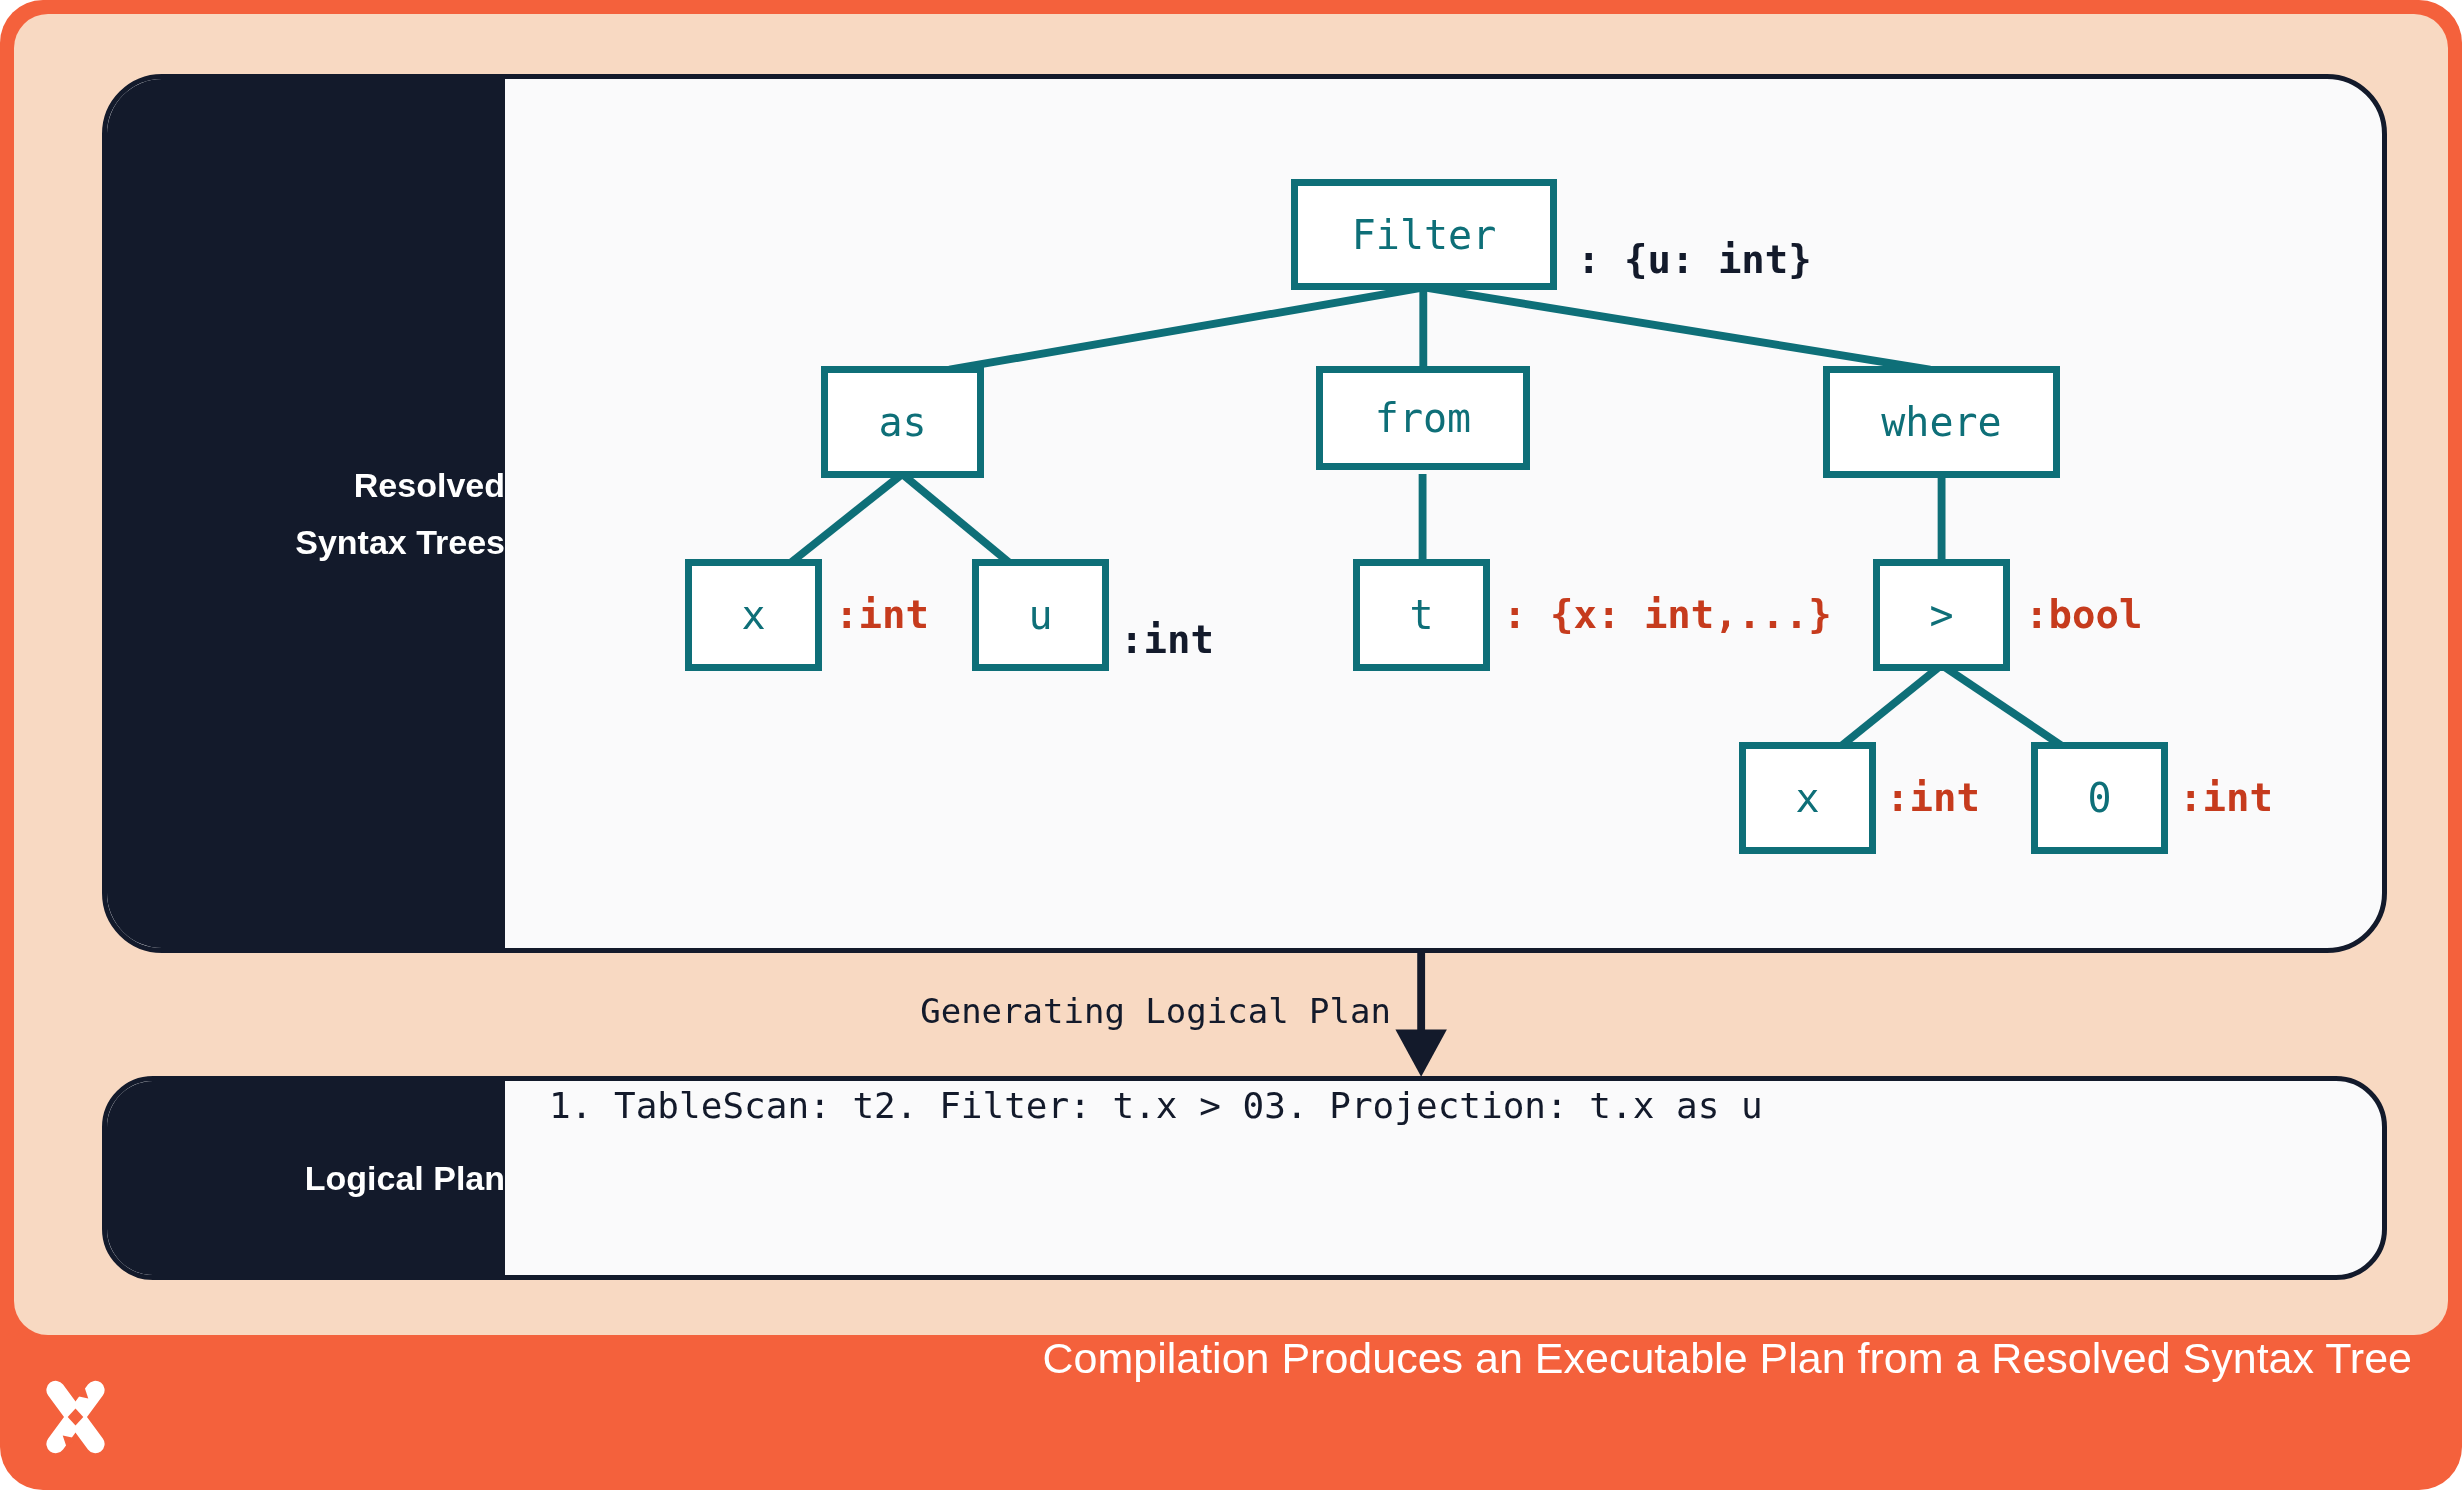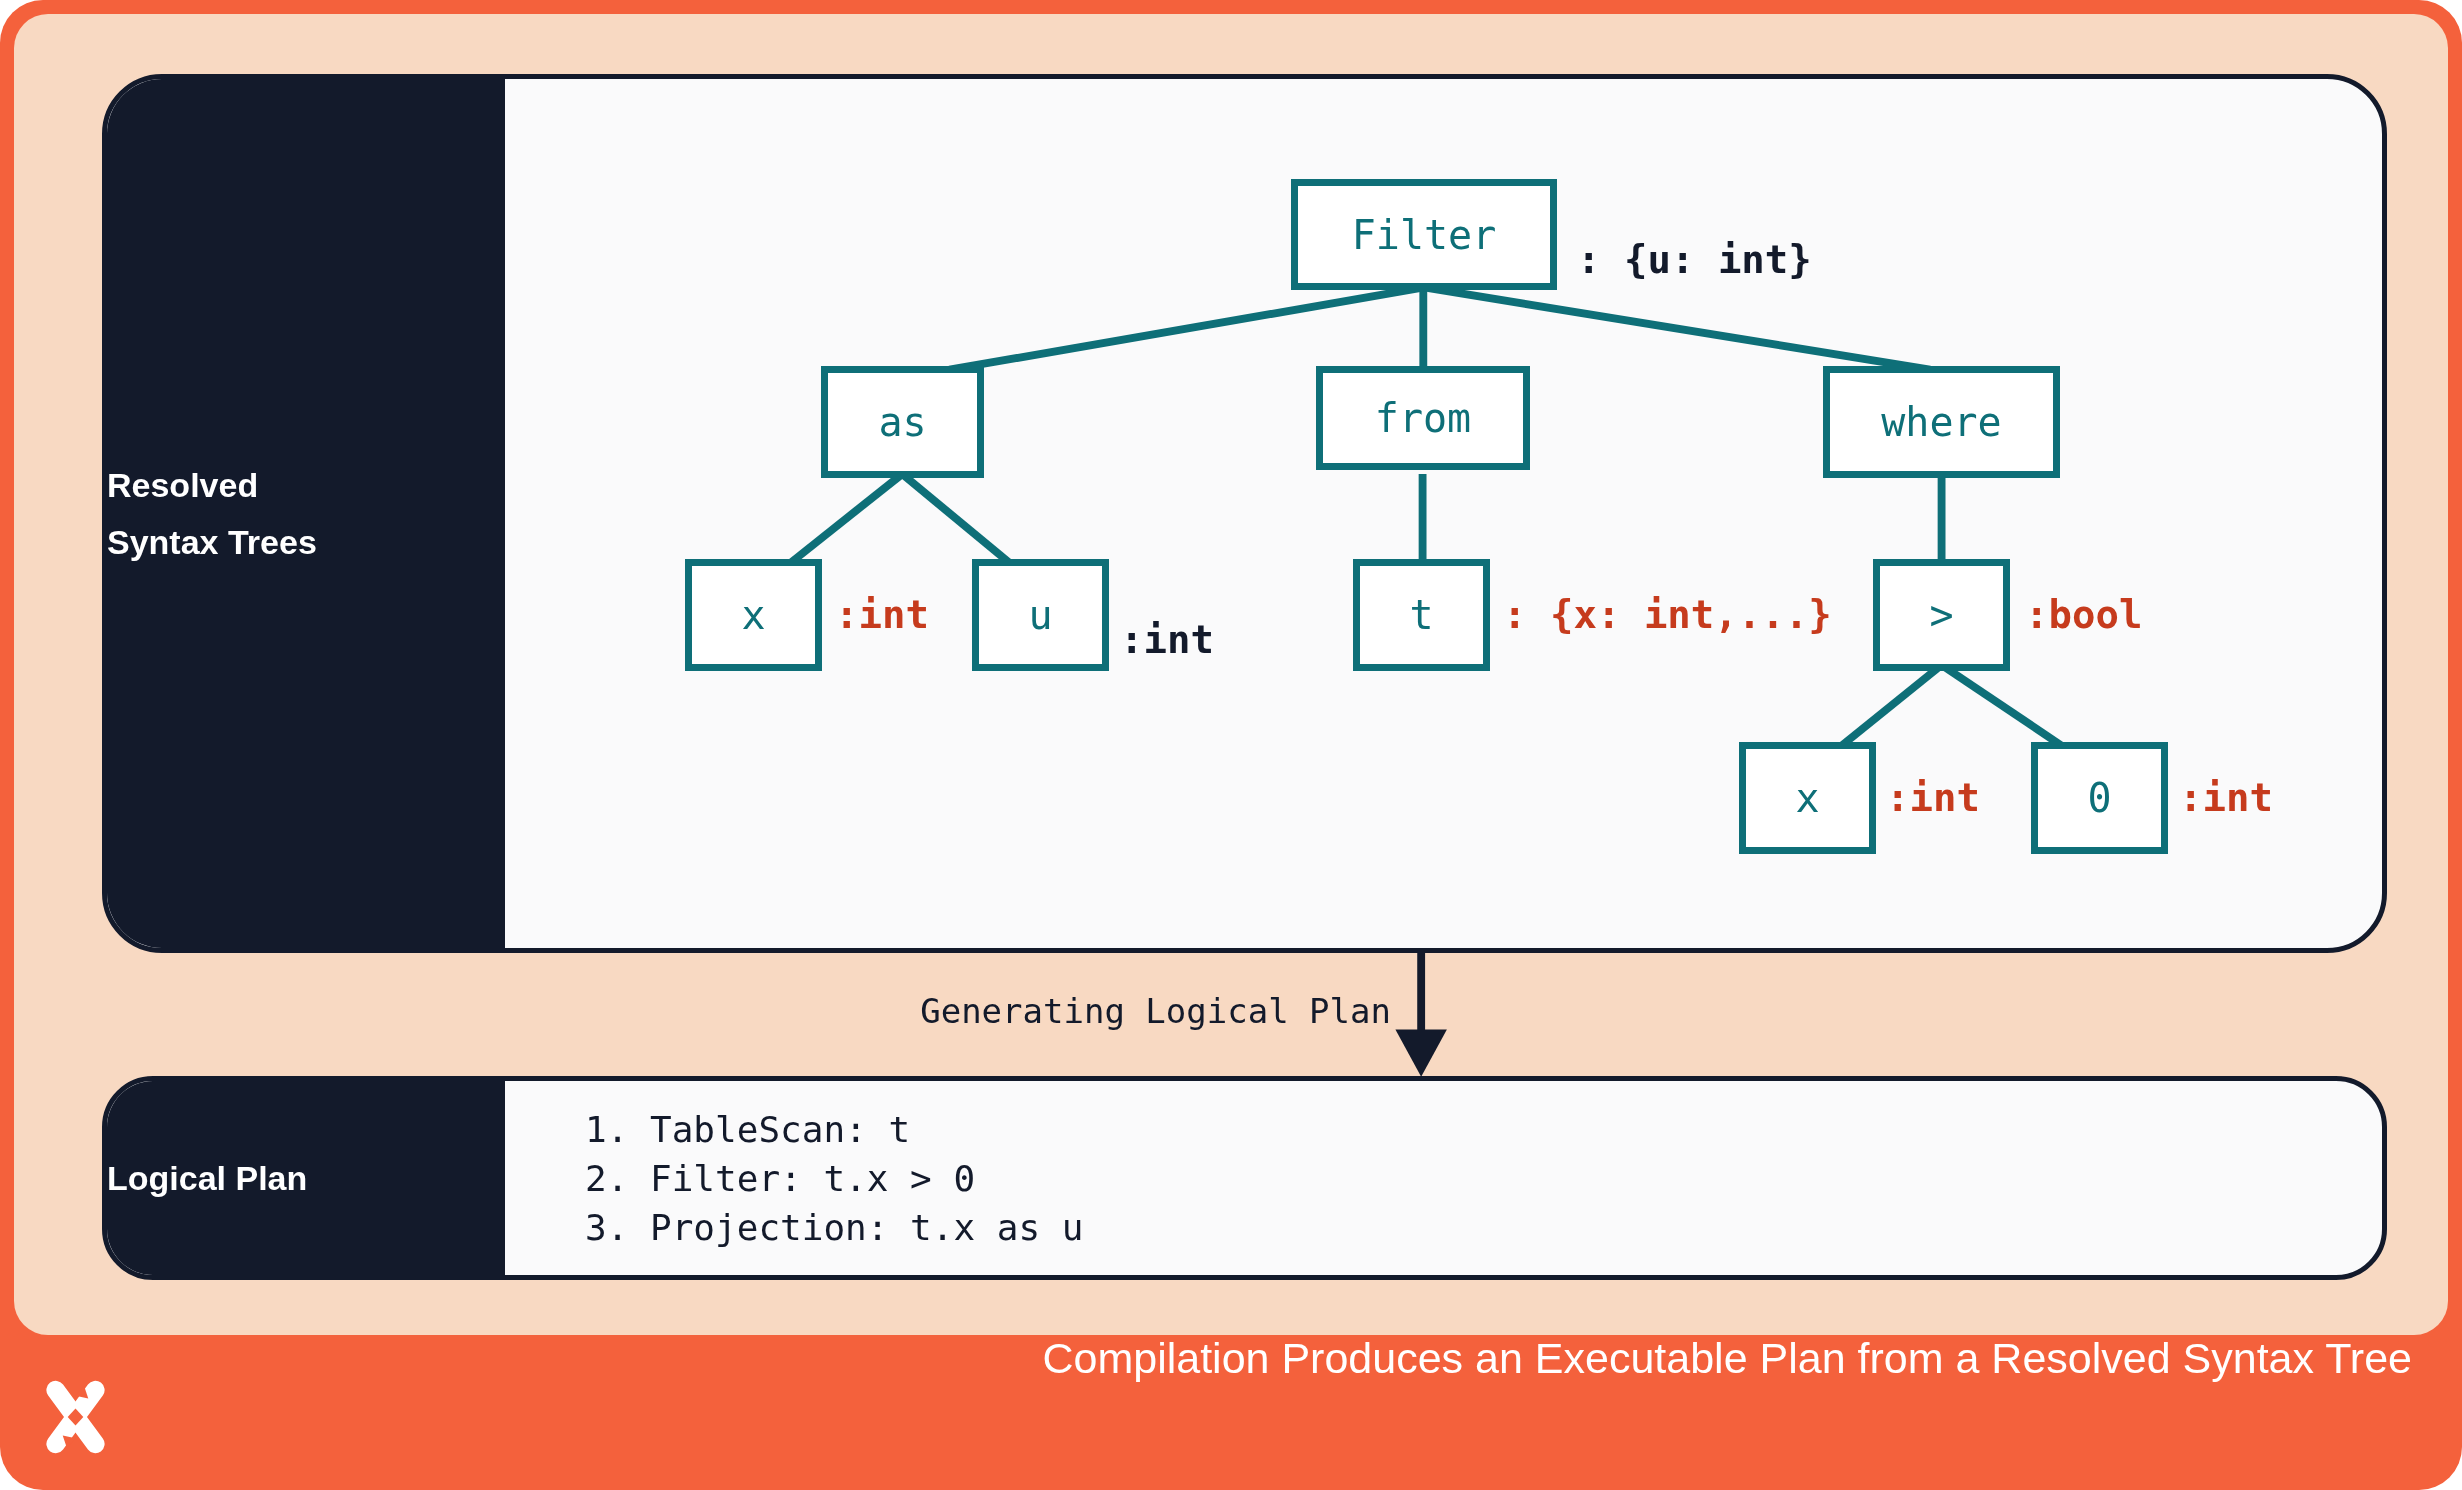--- a/index.html
+++ b/index.html
@@ -24,29 +24,29 @@
     box-sizing:border-box;
     display:flex;
     overflow:hidden;
   }
   .card-top{left:102px;top:74px;width:2285px;height:879px;border-radius:60px;}
   .card-bottom{left:102px;top:1076px;width:2285px;height:204px;border-radius:51px;}
   .side{
     width:398px;flex-shrink:0;
     background:#131A2B;color:#FFFFFF;
     display:flex;flex-direction:column;
-    align-items:flex-start;justify-content:center;
+    align-items:flex-end;justify-content:center;
     font-family:"Liberation Sans", sans-serif;
     font-weight:bold;
     text-align:center;
   }
   .side .l{font-size:34px;line-height:57px;}
   .plan-content{
-    display:flex;flex-direction:column;justify-content:center;
-    padding-left:80px;
+    display:flex;justify-content:center;
+    padding-left:44px;
     color:#131A2B;
     font-size:36px;line-height:49px;
   }
   .node{
     position:absolute;
     background:#FFFFFF;
     border:7.1px solid #0E6F78;
     box-sizing:border-box;
     display:flex;align-items:center;justify-content:center;
     color:#0E6F78;

